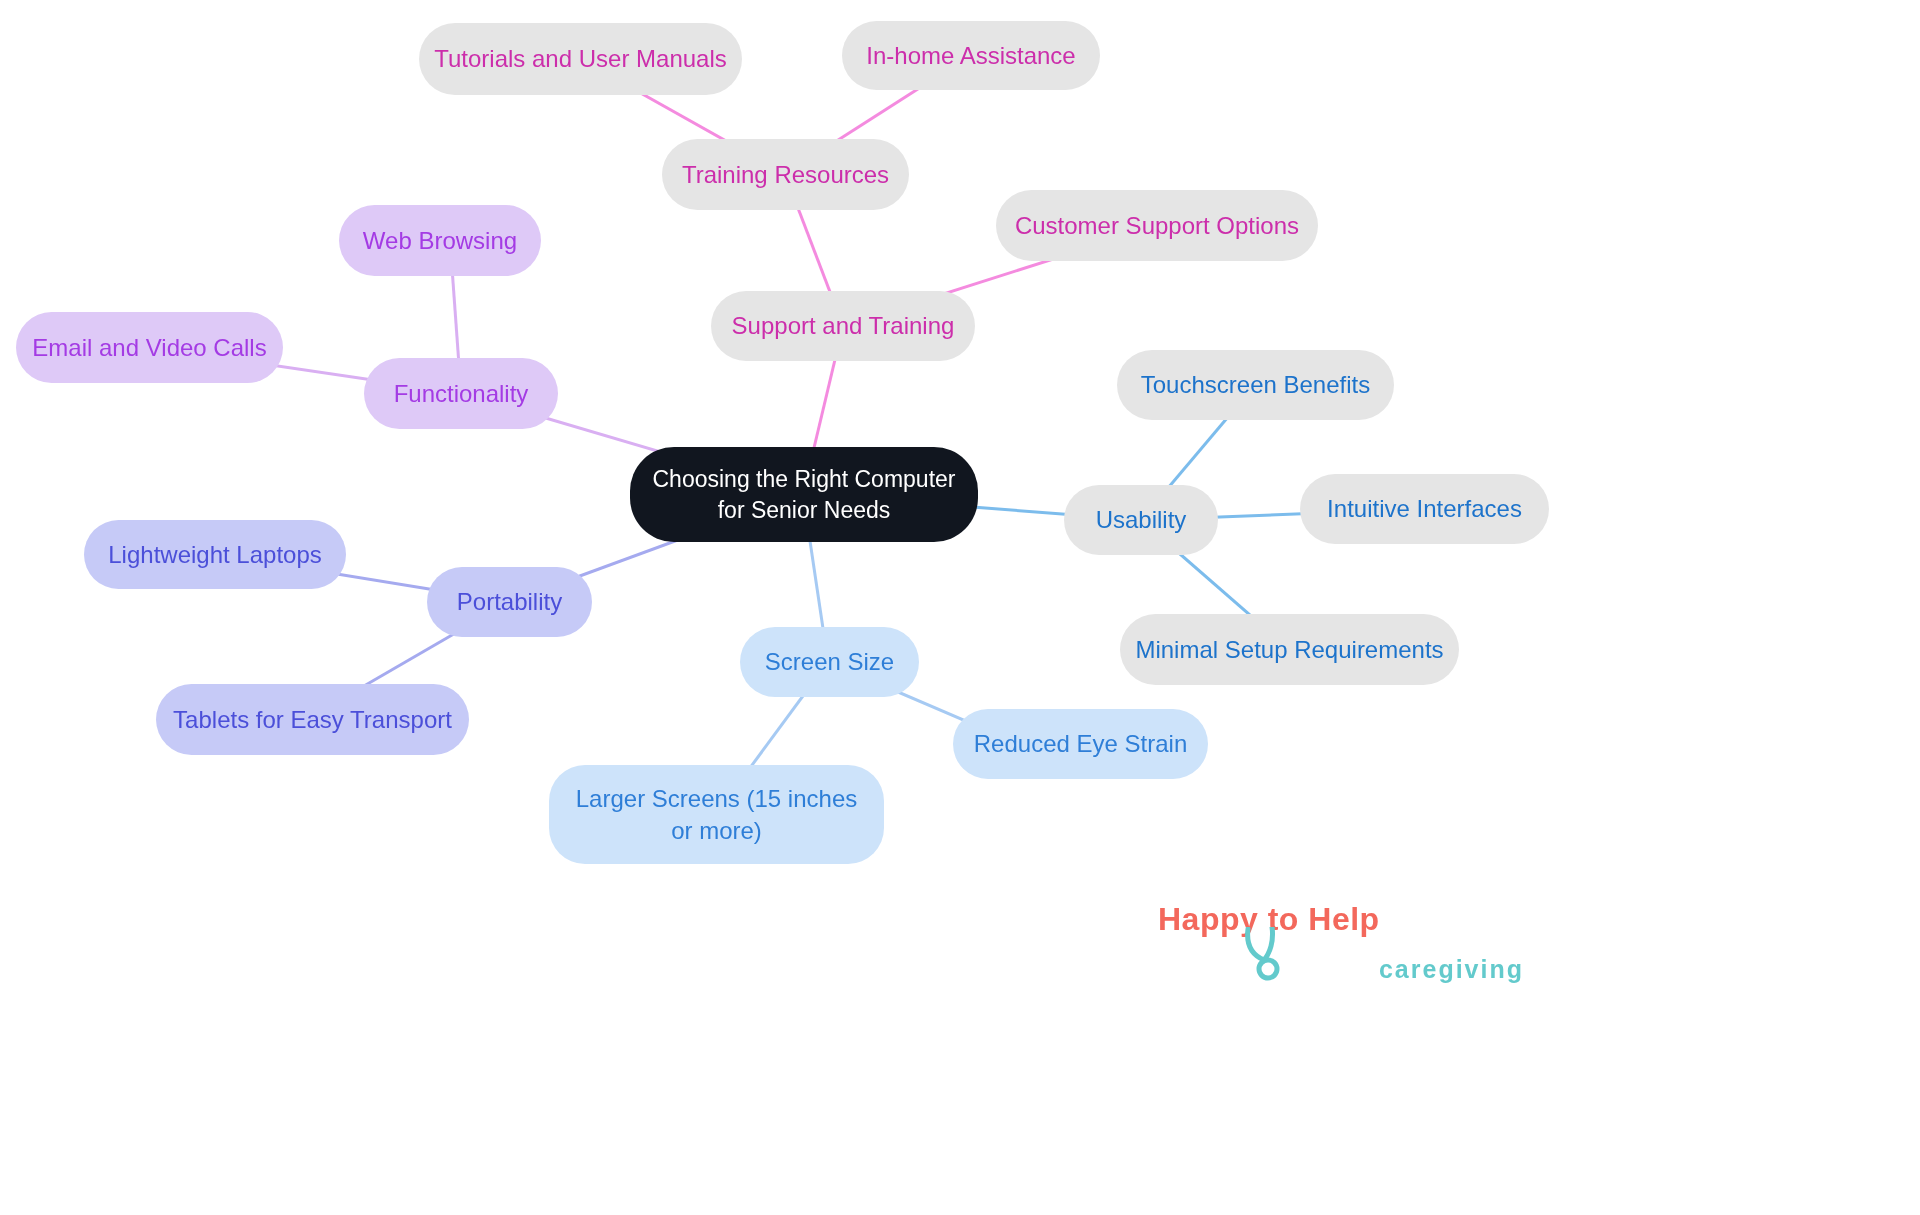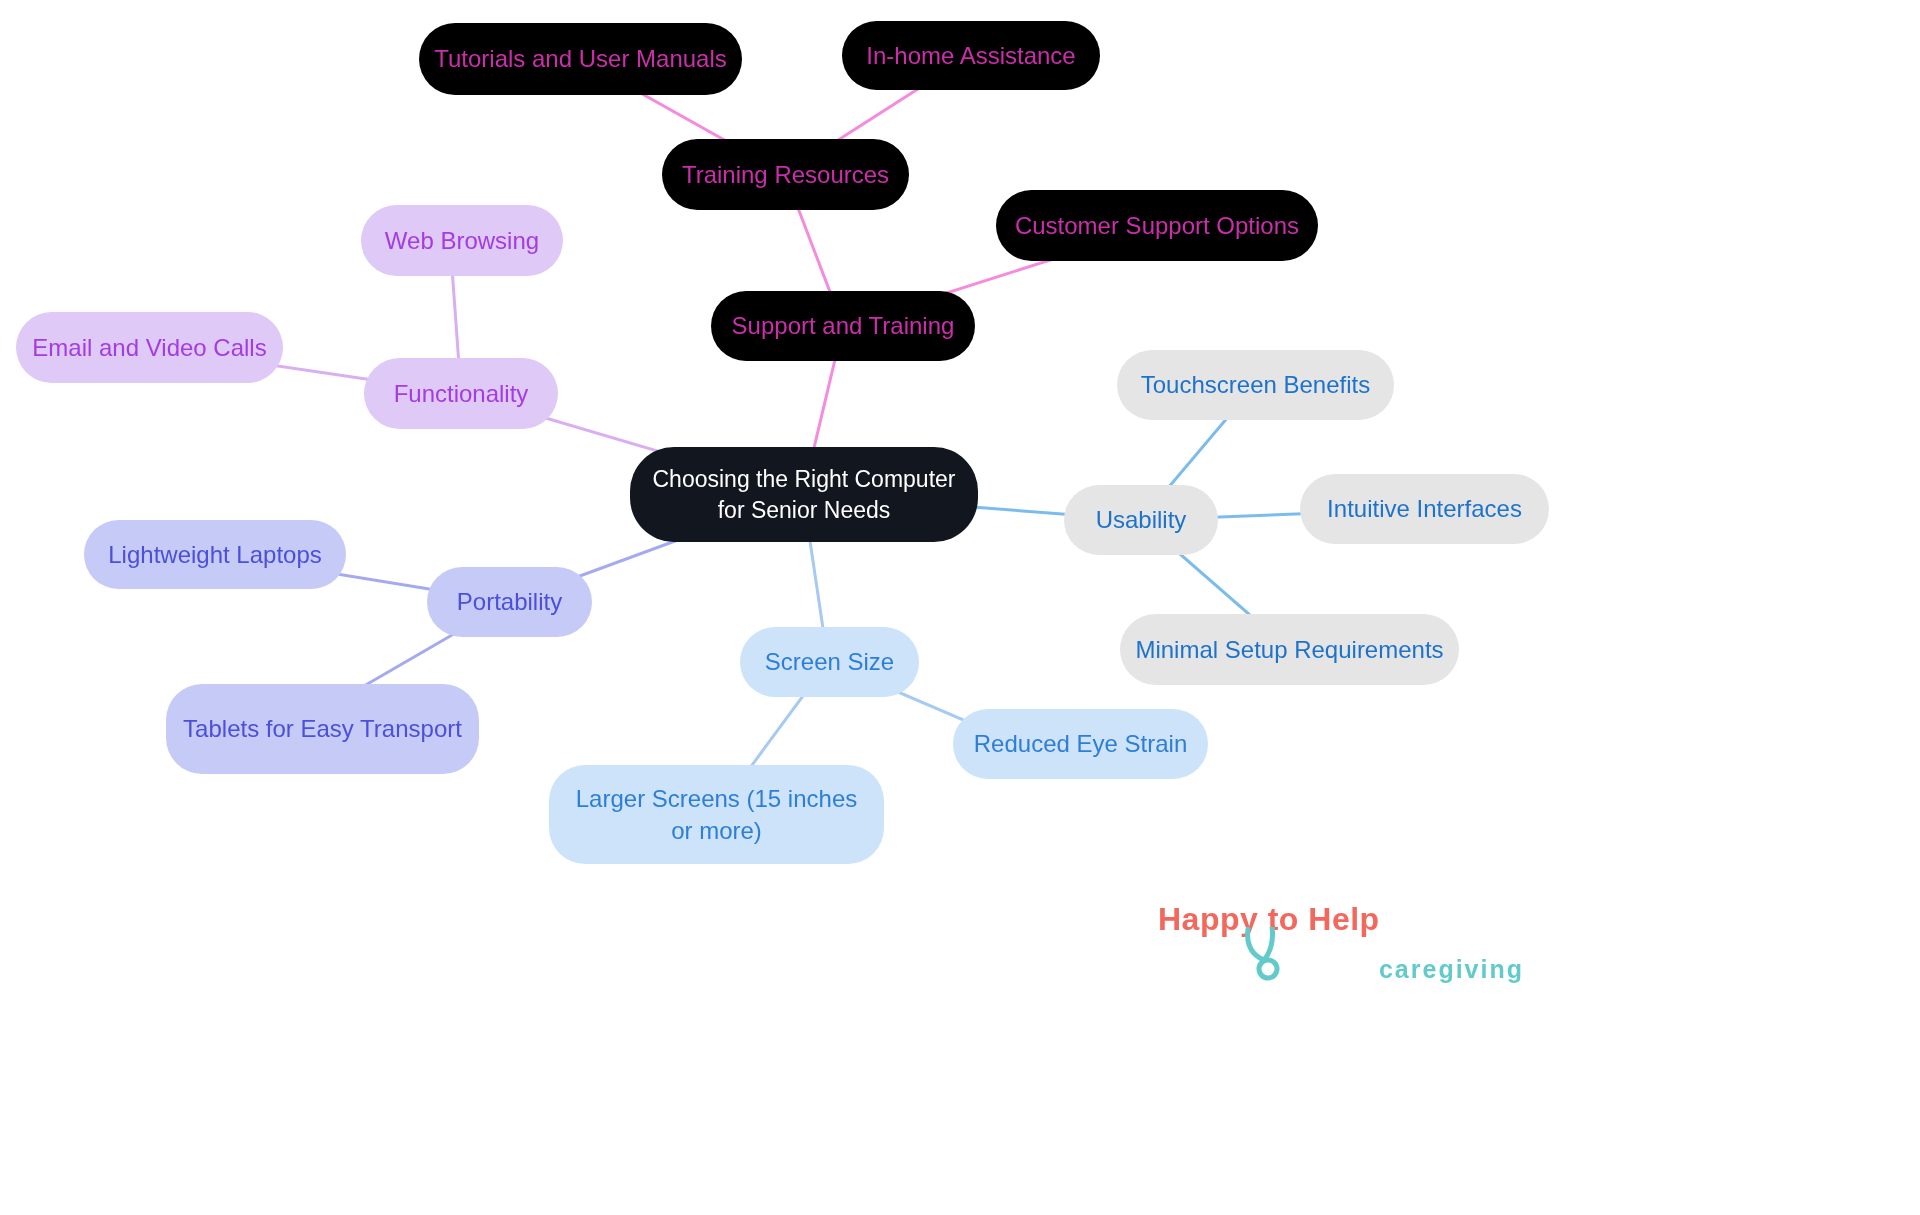--- a/index.html
+++ b/index.html
@@ -14,21 +14,21 @@
     display:flex;align-items:center;justify-content:center;
     text-align:center;border-radius:36px;
     font-size:24px;white-space:nowrap;box-sizing:border-box;
     padding:0 18px;cursor:default;
   }
   .node.wrap{white-space:normal;line-height:1.32;}
   .center-node{
     background:#11161f;color:#ffffff;border-radius:44px;
     font-size:23px;z-index:3;
   }
-  .pink  {background:#000000;color:#cc2eab;}
+  .pink  {background:#e5e5e5;color:#cc2eab;}
   .purple{background:#dec9f7;color:#a43be4;}
   .blue  {background:#e5e5e5;color:#1d73cb;}
   .peri  {background:#c6caf7;color:#4b4fd9;}
   .lblue {background:#cde3fa;color:#2e7ed7;}
 
   .logo{position:absolute;left:1158px;top:901px;width:368px;height:95px;z-index:2;}
   .logo-title{
     font-size:32px;font-weight:bold;color:#f3685c;
     letter-spacing:0.5px;white-space:nowrap;
   }
@@ -74,31 +74,31 @@
 
 <div class="node center-node wrap" style="left:630px;top:447px;width:348px;height:95px;padding:0 14px;">Choosing the Right Computer for Senior Needs</div>
 
 <div class="node pink" style="left:711px;top:291px;width:264px;height:70px;">Support and Training</div>
 <div class="node pink" style="left:662px;top:139px;width:247px;height:71px;">Training Resources</div>
 <div class="node pink" style="left:419px;top:23px;width:323px;height:72px;">Tutorials and User Manuals</div>
 <div class="node pink" style="left:842px;top:21px;width:258px;height:69px;">In-home Assistance</div>
 <div class="node pink" style="left:996px;top:190px;width:322px;height:71px;">Customer Support Options</div>
 
 <div class="node purple" style="left:364px;top:358px;width:194px;height:71px;">Functionality</div>
-<div class="node purple" style="left:361px;top:205px;width:202px;height:71px;">Web Browsing</div>
+<div class="node purple" style="left:339px;top:205px;width:202px;height:71px;">Web Browsing</div>
 <div class="node purple" style="left:16px;top:312px;width:267px;height:71px;">Email and Video Calls</div>
 
 <div class="node blue" style="left:1064px;top:485px;width:154px;height:70px;">Usability</div>
 <div class="node blue" style="left:1117px;top:350px;width:277px;height:70px;">Touchscreen Benefits</div>
 <div class="node blue" style="left:1300px;top:474px;width:249px;height:70px;">Intuitive Interfaces</div>
 <div class="node blue" style="left:1120px;top:614px;width:339px;height:71px;">Minimal Setup Requirements</div>
 
 <div class="node peri" style="left:427px;top:567px;width:165px;height:70px;">Portability</div>
 <div class="node peri" style="left:84px;top:520px;width:262px;height:69px;">Lightweight Laptops</div>
-<div class="node peri" style="left:166px;top:684px;width:313px;height:90px;">Tablets for Easy Transport</div>
+<div class="node peri" style="left:156px;top:684px;width:313px;height:71px;">Tablets for Easy Transport</div>
 
 <div class="node lblue" style="left:740px;top:627px;width:179px;height:70px;">Screen Size</div>
 <div class="node lblue wrap" style="left:549px;top:765px;width:335px;height:99px;">Larger Screens (15 inches or more)</div>
 <div class="node lblue" style="left:953px;top:709px;width:255px;height:70px;">Reduced Eye Strain</div>
 
 <div class="logo">
   <div class="logo-title">Happy to Help</div>
   <svg class="logo-steth" width="64" height="56" viewBox="0 0 64 56" aria-hidden="true">
     <path d="M10 2 C 8 18, 14 28, 26 33" fill="none" stroke="#63cacc" stroke-width="5" stroke-linecap="round"></path>
     <path d="M34 0 C 36 14, 32 26, 26 33" fill="none" stroke="#63cacc" stroke-width="5" stroke-linecap="round"></path>

